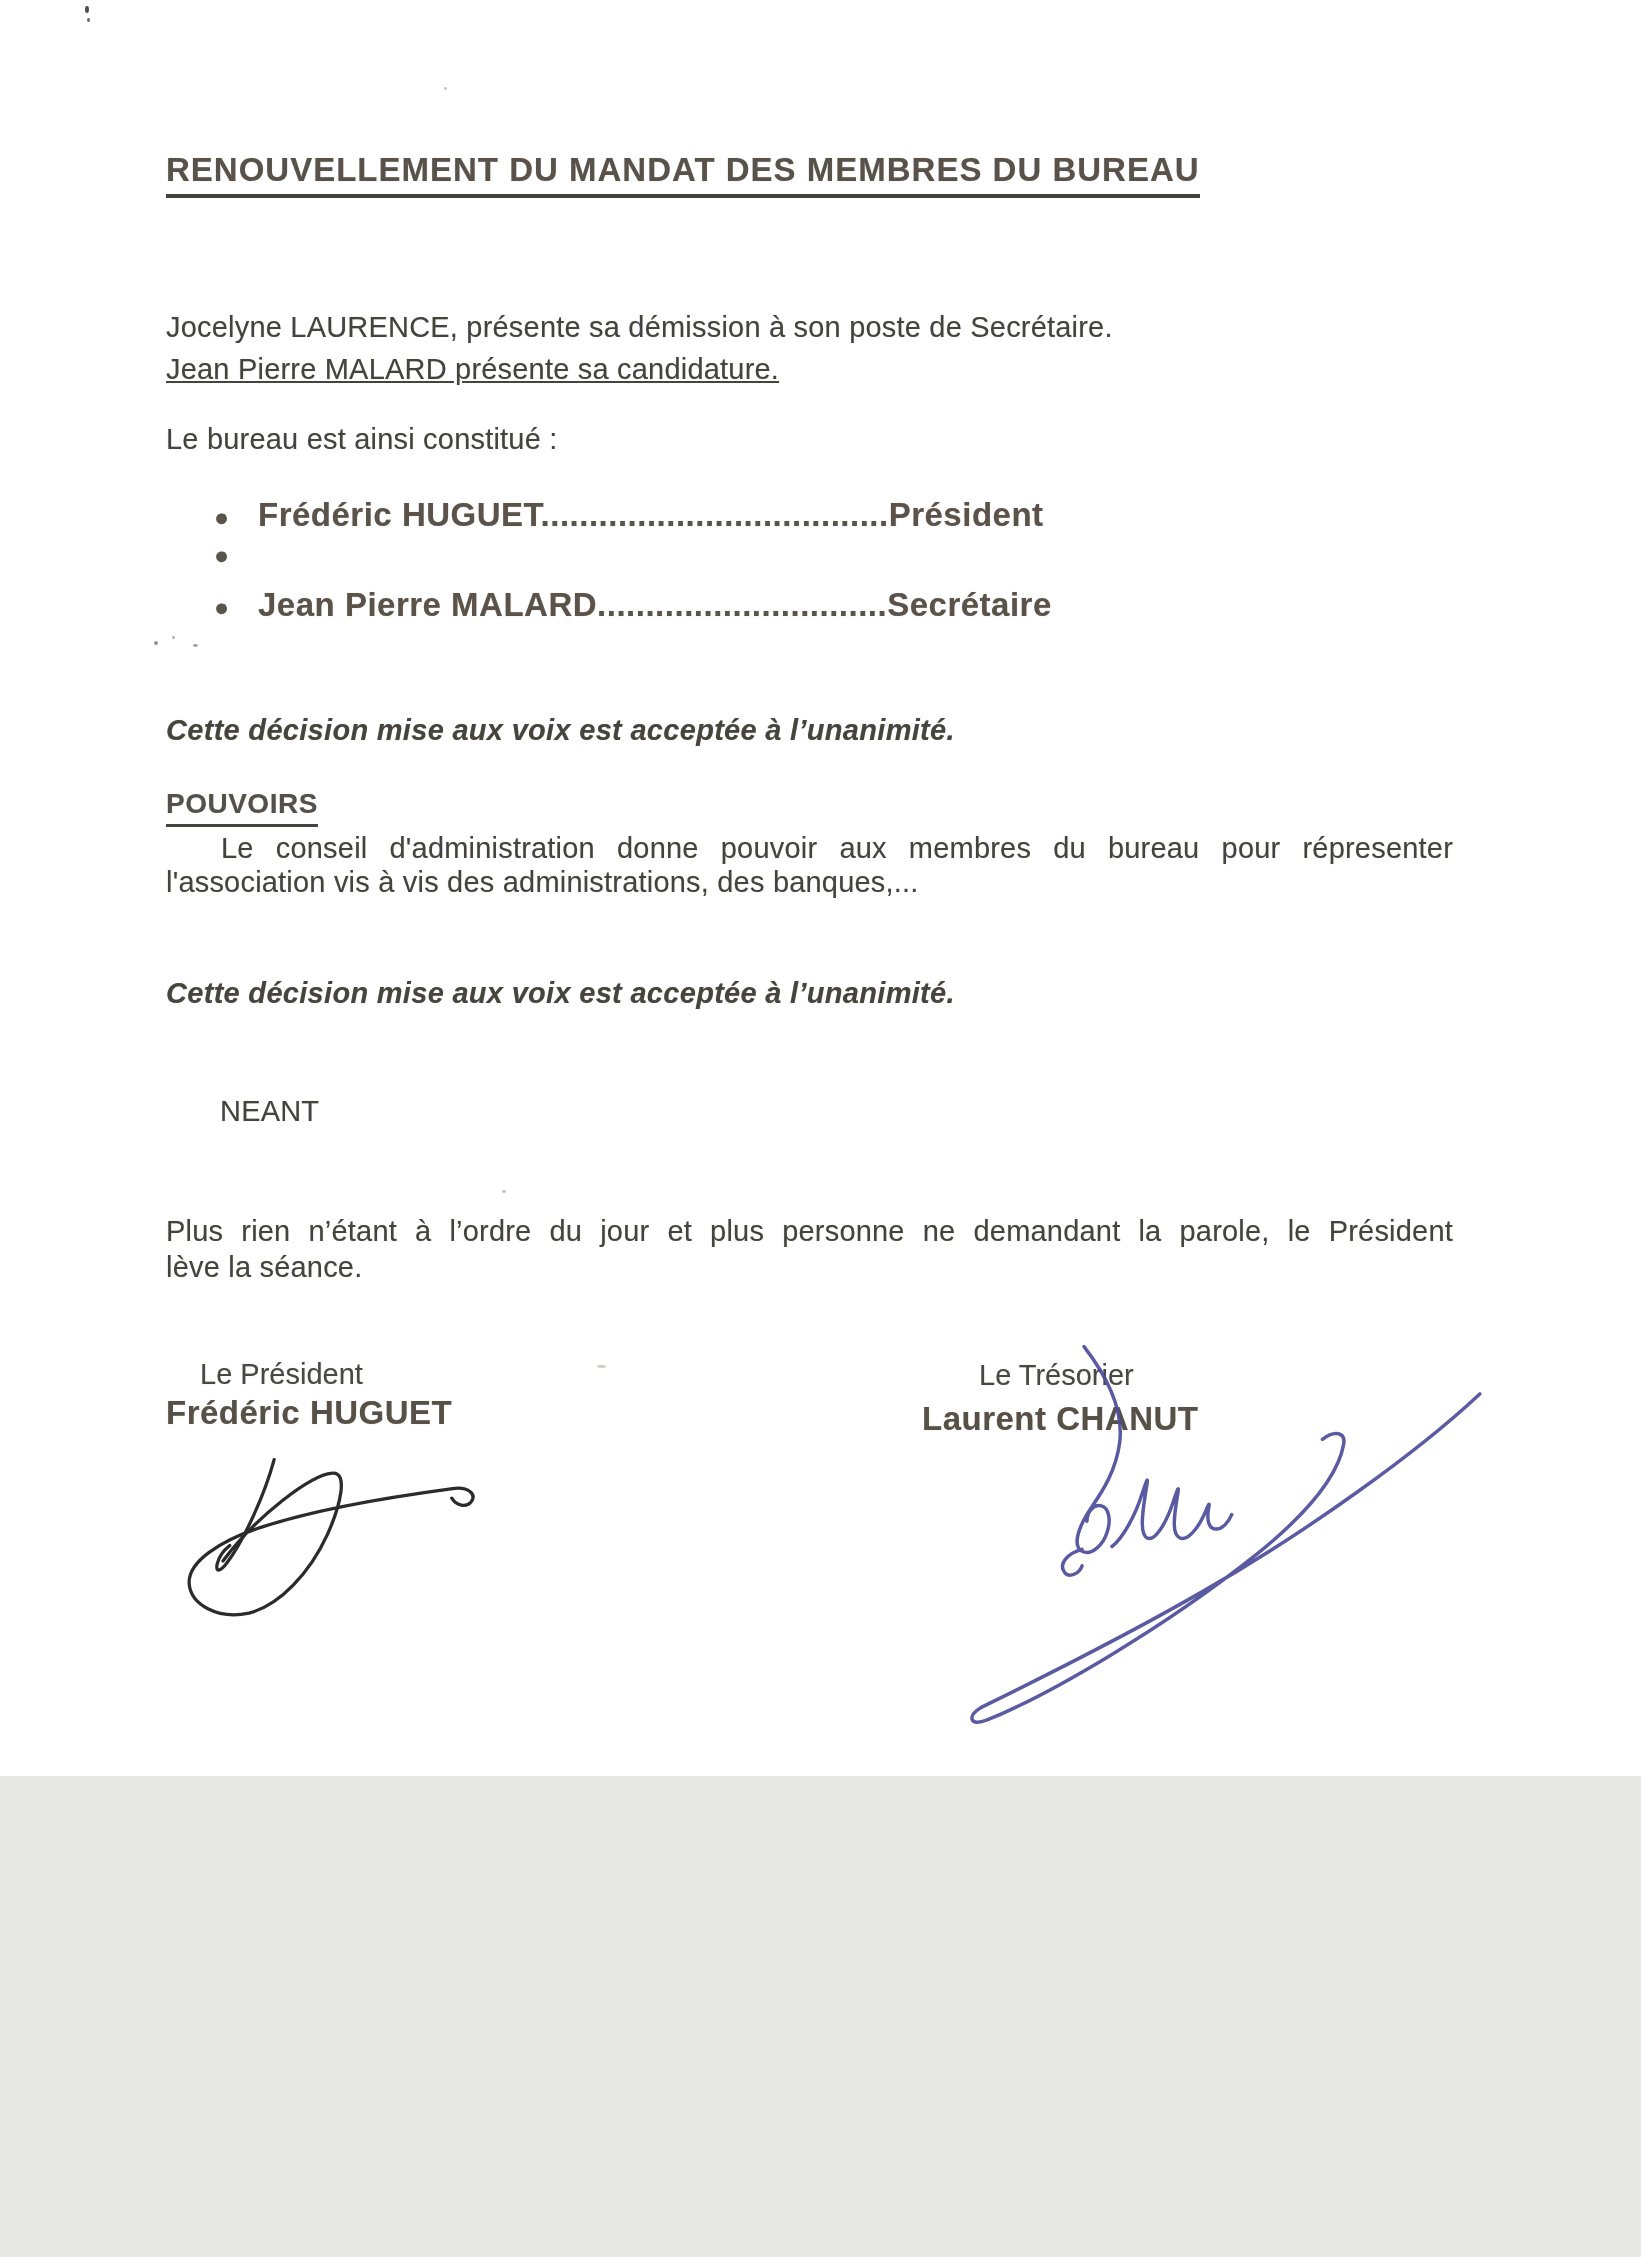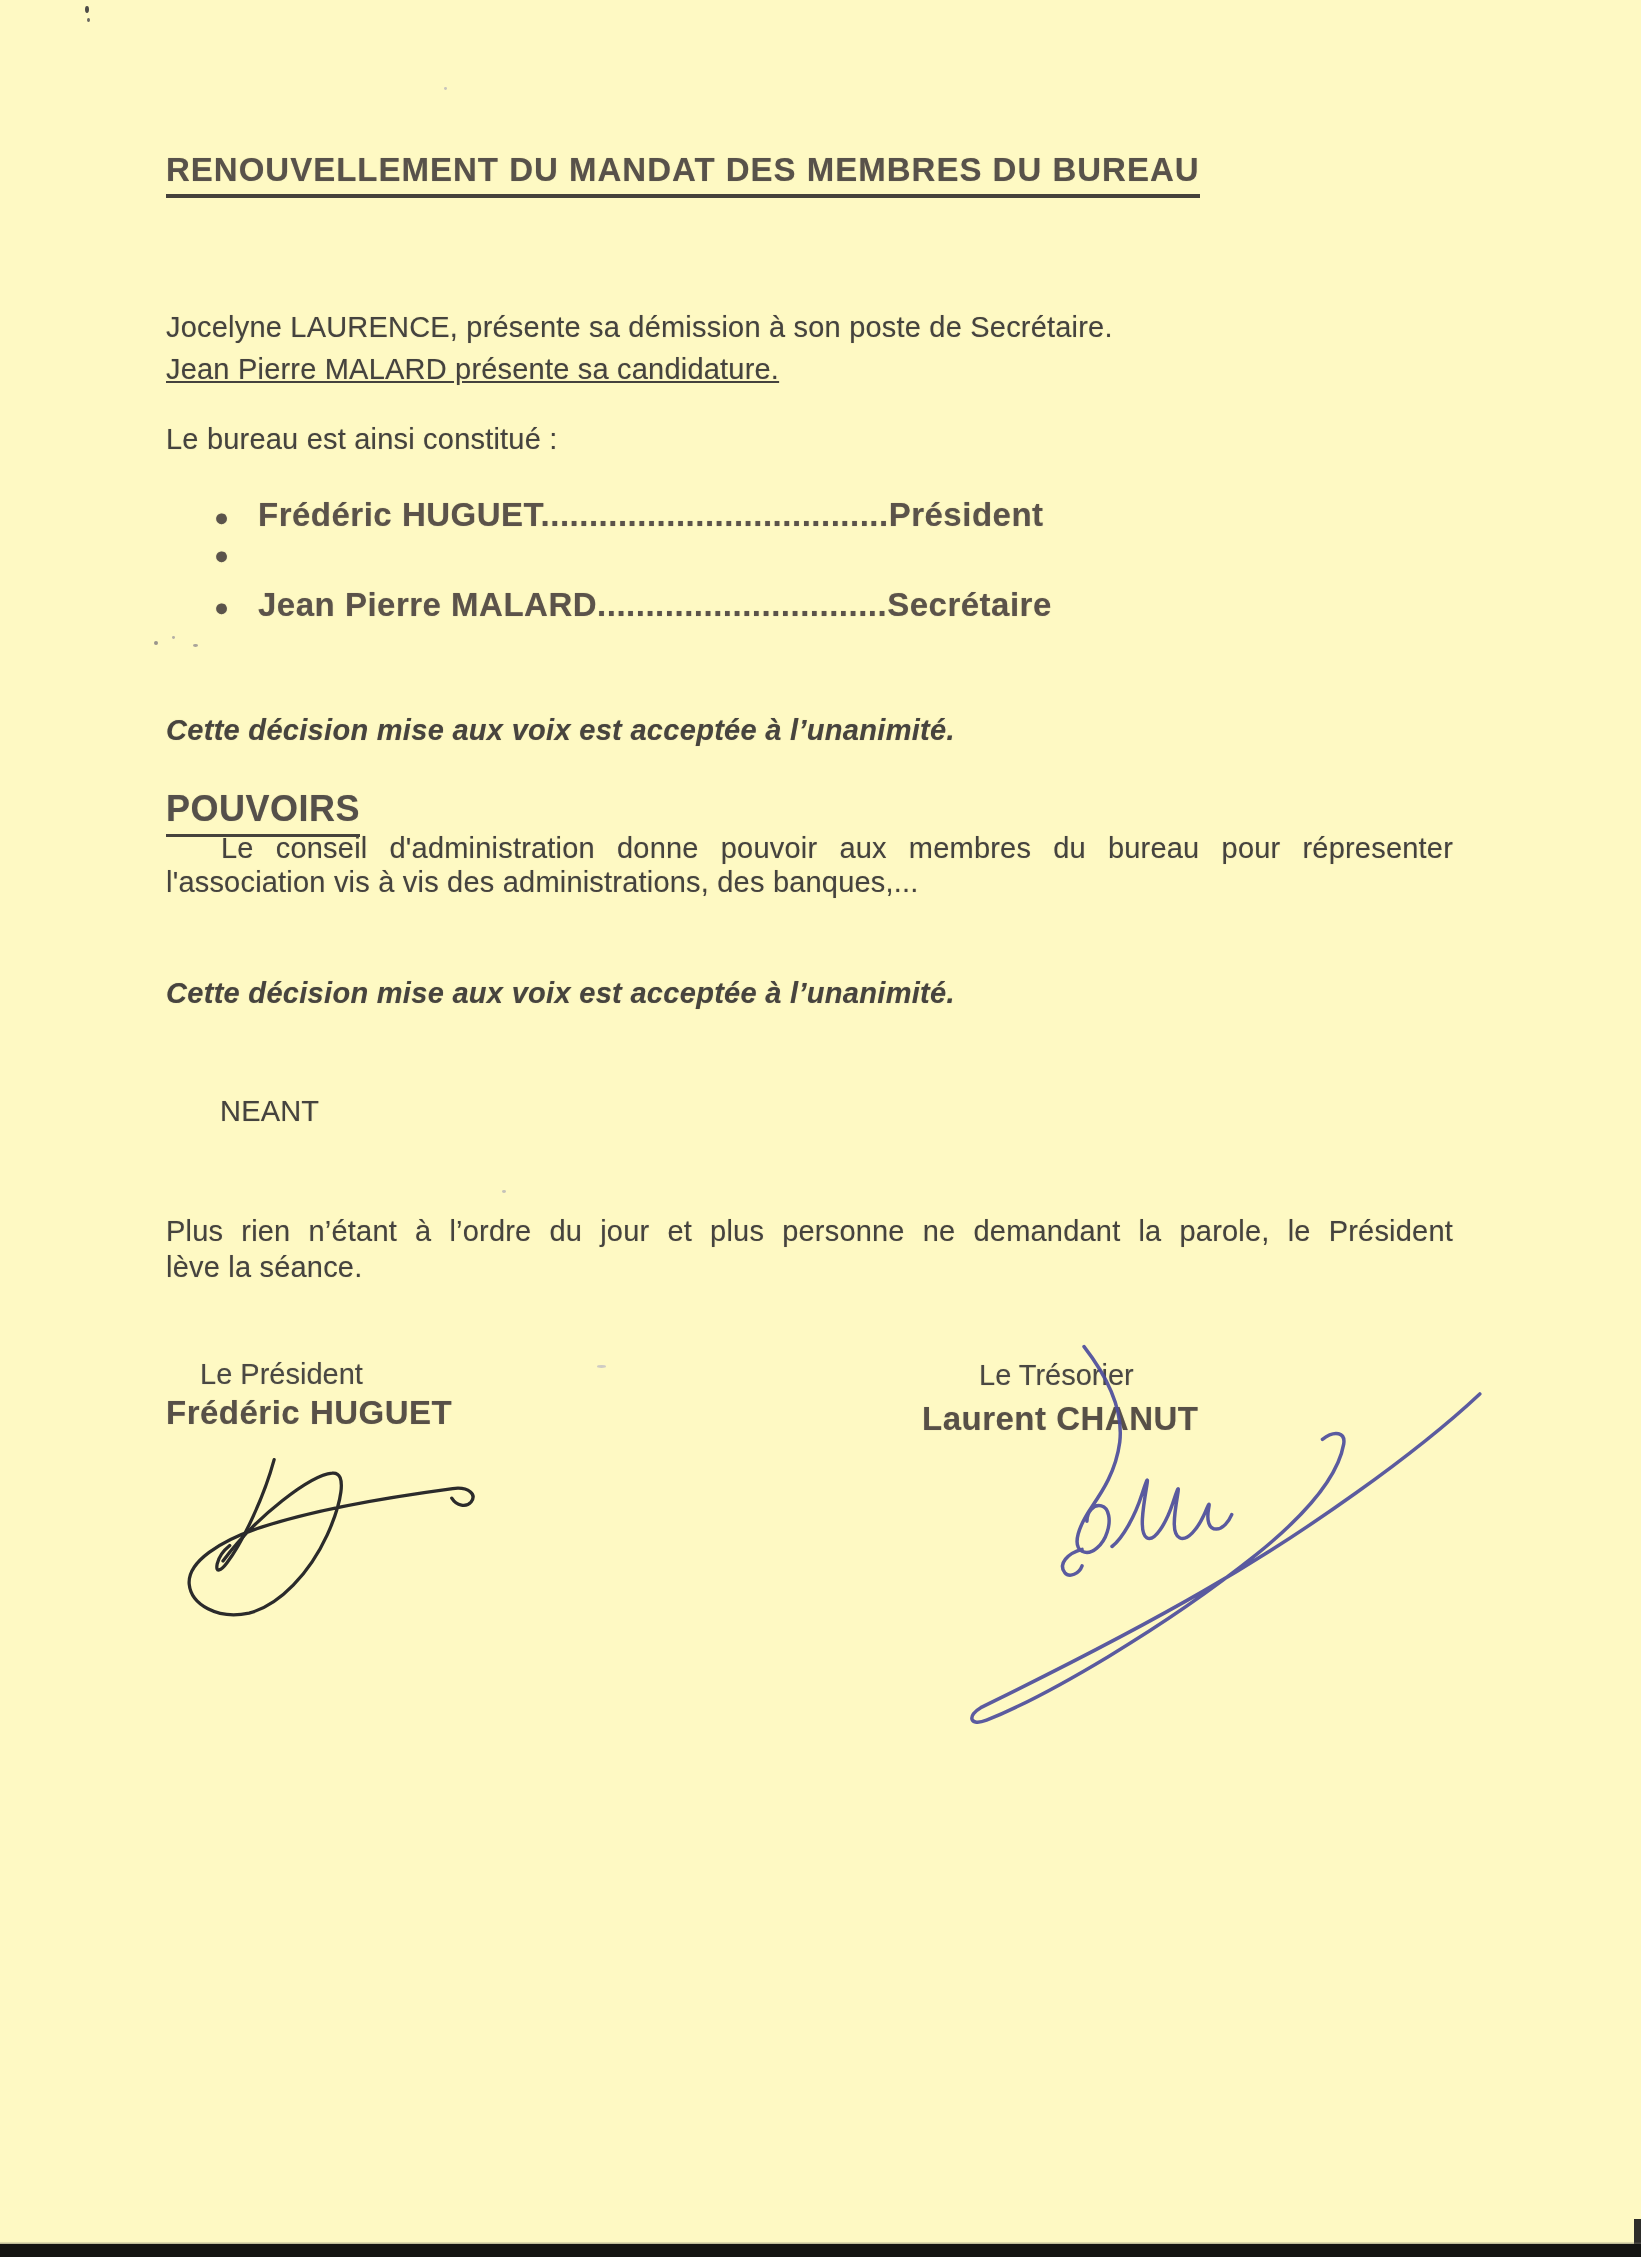--- a/index.html
+++ b/index.html
@@ -1,37 +1,37 @@
 <!DOCTYPE html>
 <html><head>
 <meta charset="utf-8">
 <style>
   html,body{margin:0;padding:0;background:#e8e8e6;}
   .page{
     position:relative;
-    width:1641px;height:2257px;
-    background:#fef9c3;
+    width:1641px;height:1776px;
+    background:#ffffff;
     overflow:hidden;
     font-family:"Liberation Sans", sans-serif;
     color:#44423d;
   }
   .abs{position:absolute;}
   .txt{text-shadow:0 0 1px rgba(75,70,60,0.35); white-space:nowrap;}
   .title{
     font-size:33px;font-weight:700;letter-spacing:1px;color:#58524a;
     border-bottom:4.8px solid #45423b;padding-bottom:4.8px;
   }
   .body-line{font-size:29px;color:#45433e;letter-spacing:0.2px;}
   .justified{
     white-space:normal;text-align:justify;text-align-last:justify;
     width:1287px;
   }
   .indent{text-indent:55px;}
   .h2{
-    font-size:36px;font-weight:700;letter-spacing:0.5px;color:#55504a;
+    font-size:28px;font-weight:700;letter-spacing:0.5px;color:#55504a;
     border-bottom:3.9px solid #46433c;padding-bottom:3.9px;
   }
   .decision{
     font-size:29px;font-weight:700;font-style:italic;color:#47443e;letter-spacing:0.3px;
   }
   .bullets{left:214px;top:496px;}
   .bullet-row{display:flex;align-items:baseline;height:45px;}
   .bullet-dot{
     font-size:25px;color:#5b544b;width:44px;flex:0 0 44px;
     text-shadow:0 0 1px rgba(75,70,60,0.35);

